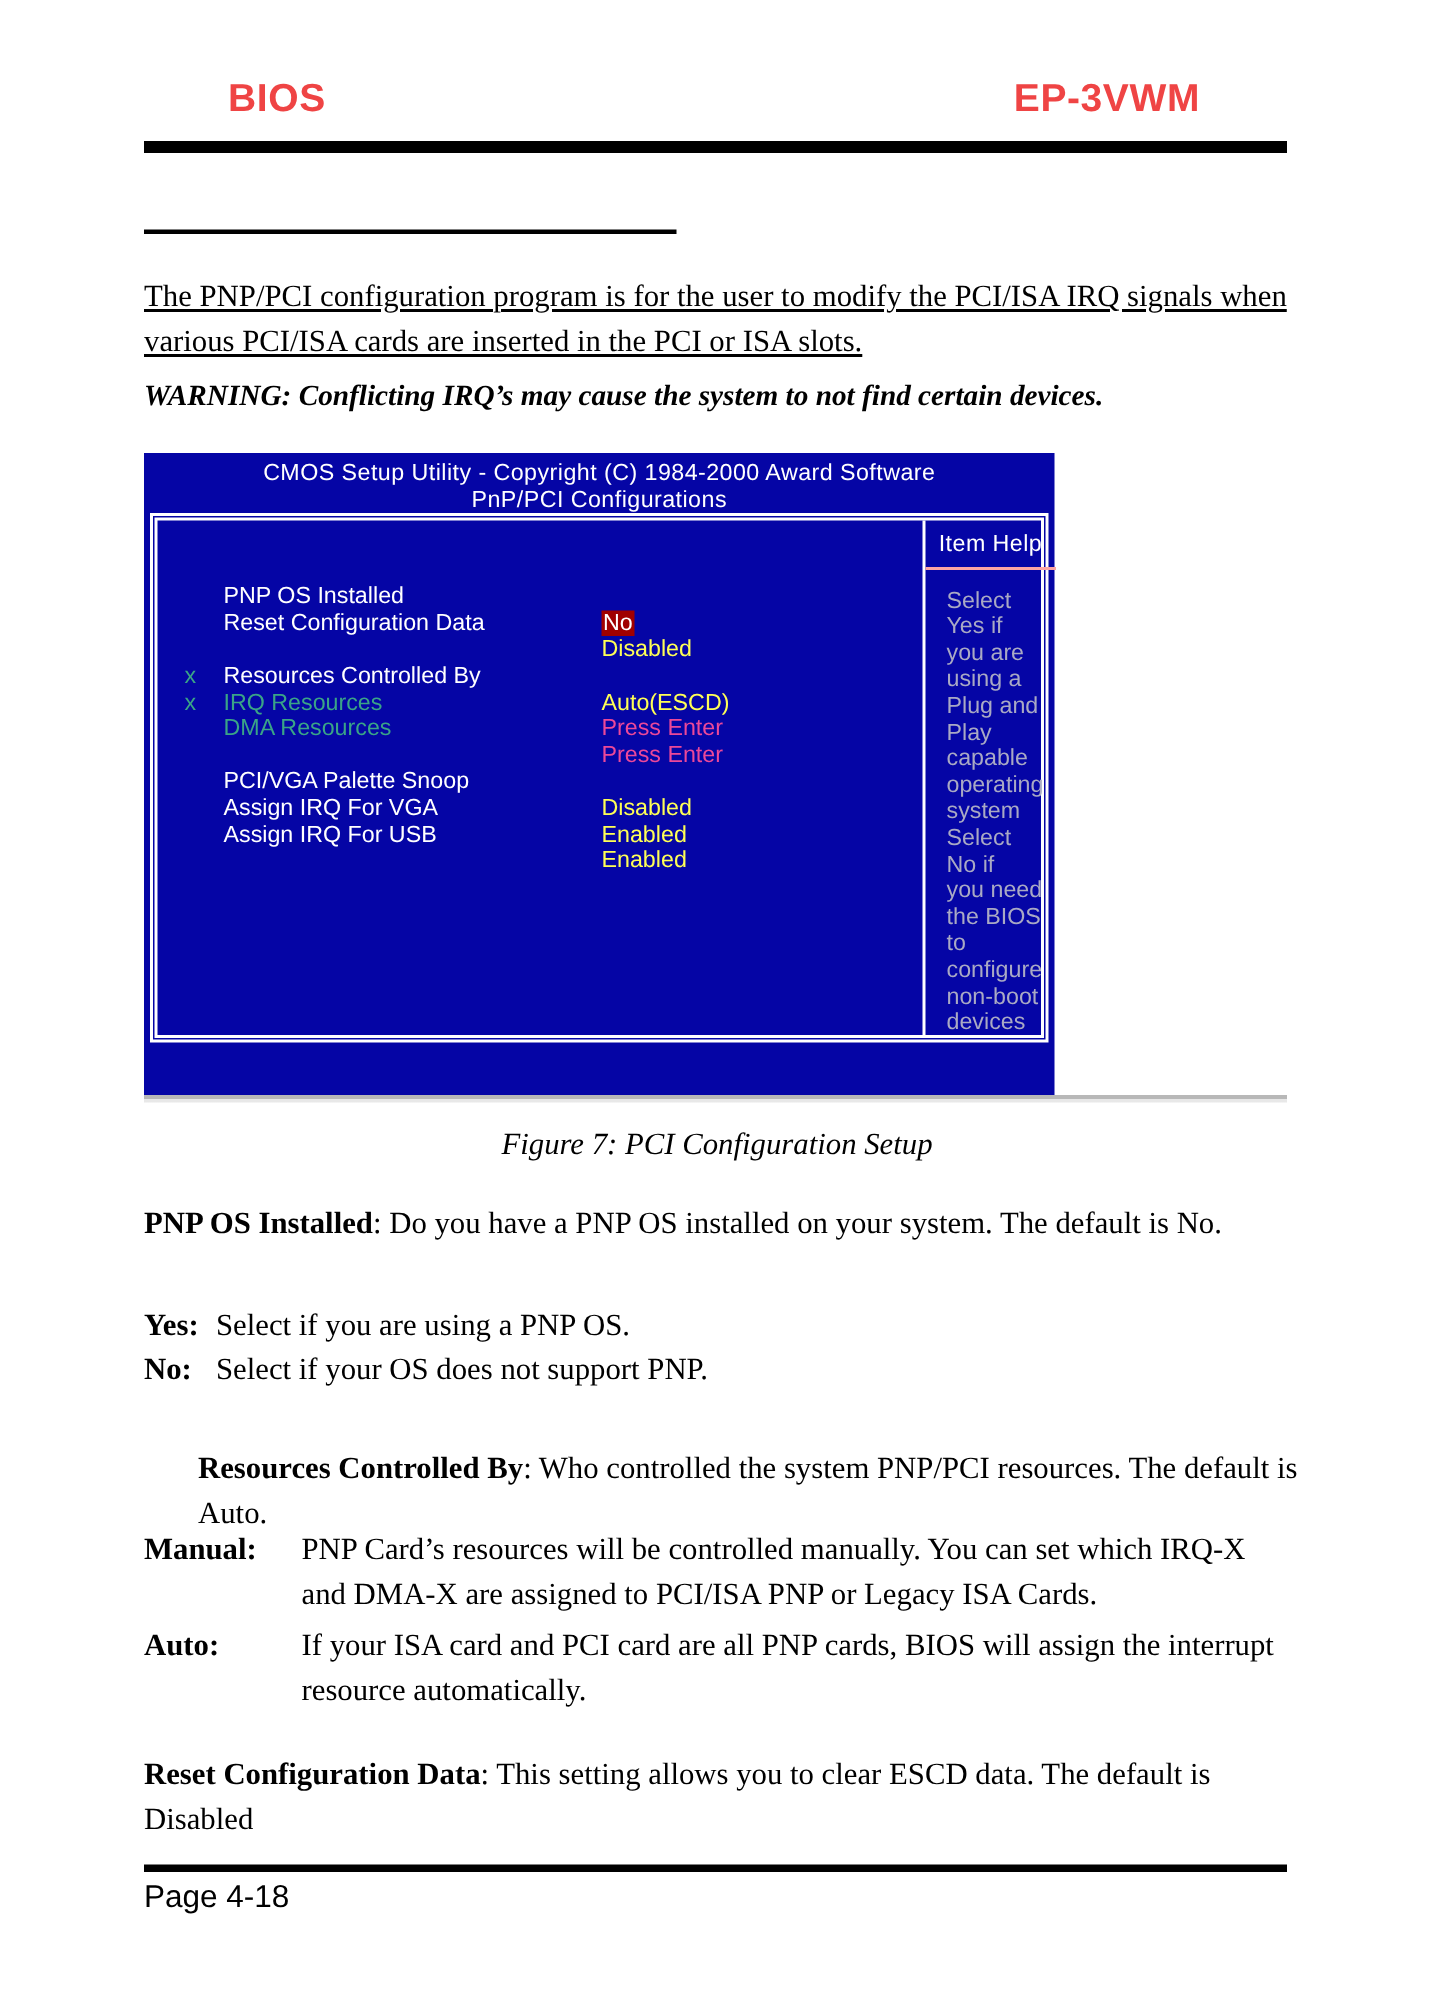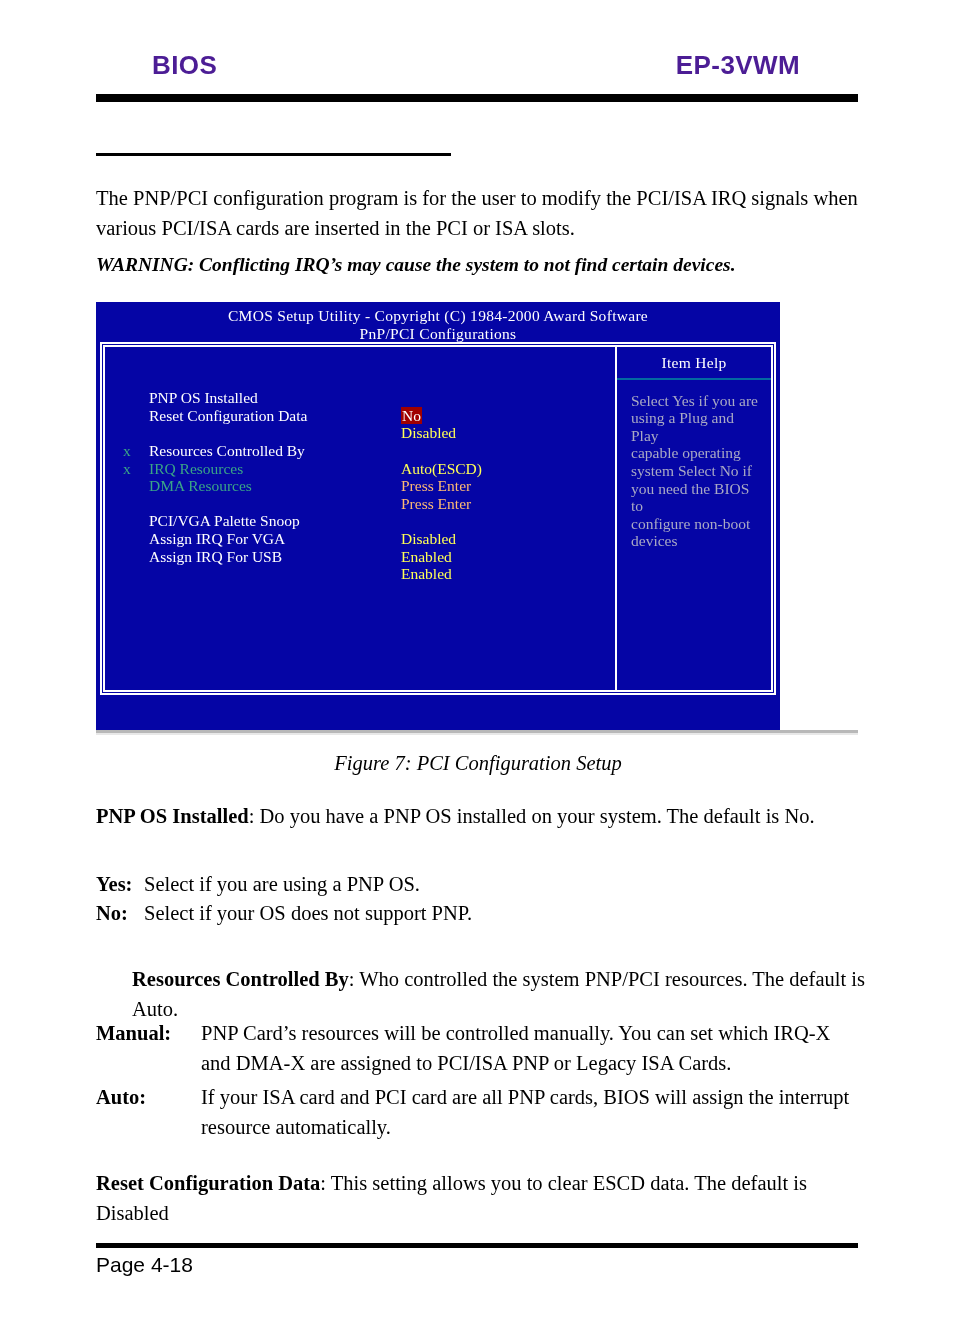--- a/index.html
+++ b/index.html
@@ -31,21 +31,21 @@
     width: 762px;
     height: 40px;
   }
   .hdr-left, .hdr-right {
     position: absolute;
     top: 0;
     font-family: "Liberation Sans", sans-serif;
     font-weight: bold;
     font-size: 26px;
     letter-spacing: 0.4px;
-    color: #4c1d95;
+    color: #ef4444;
   }
   .hdr-left  { left: 56px; }
   .hdr-right { right: 58px; }
 
   .hdr-rule {
     position: absolute;
     left: 96px;
     top: 94px;
     width: 762px;
     height: 8px;
@@ -62,21 +62,21 @@
   }
 
   
   .prose {
     position: absolute;
     left: 96px;
     width: 764px;
     font-size: 20.5px;
     line-height: 30px;
   }
-  .p-intro   { top: 183px; }
+  .p-intro   { top: 183px; text-decoration: underline; }
   .p-warning {
     top: 250px;
     font-weight: bold;
     font-style: italic;
     font-size: 19.5px;
   }
 
   .caption {
     position: absolute;
     left: 96px;
@@ -129,24 +129,24 @@
     font-family: "Liberation Sans", sans-serif;
     font-weight: normal;
     font-size: 21px;
   }
 
   
   .bios {
     position: absolute;
     left: 96px;
     top: 302px;
-    width: 684px;
+    width: 607px;
     height: 432px;
     background: #0505a5;
-    font-family: Liberation Serif, serif;
+    font-family: Liberation Sans, sans-serif;
     font-size: 15.5px;
     line-height: 17.6px;
     color: #ffffff;
     box-sizing: border-box;
   }
   .bios-shadow {
     position: absolute;
     left: 96px;
     top: 730px;
     width: 762px;
@@ -190,21 +190,21 @@
   }
   .right-pane {
     flex: 1 1 auto;
     position: relative;
     box-sizing: border-box;
   }
 
   .item-help-title {
     text-align: center;
     padding: 7px 0 6px 0;
-    border-bottom: 2px solid #0369a1;
+    border-bottom: 2px solid #fca5a5;
     letter-spacing: 0.3px;
   }
   .help-inner {
     padding: 12px 8px 0 14px;
   }
   .menu-level {
     color: #b8b8c8;
     margin-bottom: 18px;
     white-space: pre;
   }
@@ -233,21 +233,21 @@
     left: 296px;
     color: #ffff55;
   }
   .opt .val.sel {
     background: #a00000;
     color: #ffffff;
     padding: 0 1px;
   }
   .opt.dim .lbl,
   .opt.dim .mark { color: #3aa487; }
-  .opt.dim .val  { color: #fdba74; }
+  .opt.dim .val  { color: #ec4899; }
   .spacer { height: 17.6px; }
 
   .bios-footer {
     position: absolute;
     left: 7px;
     right: 7px;
     bottom: 4px;
     text-align: center;
     white-space: pre;
     line-height: 17.6px;

